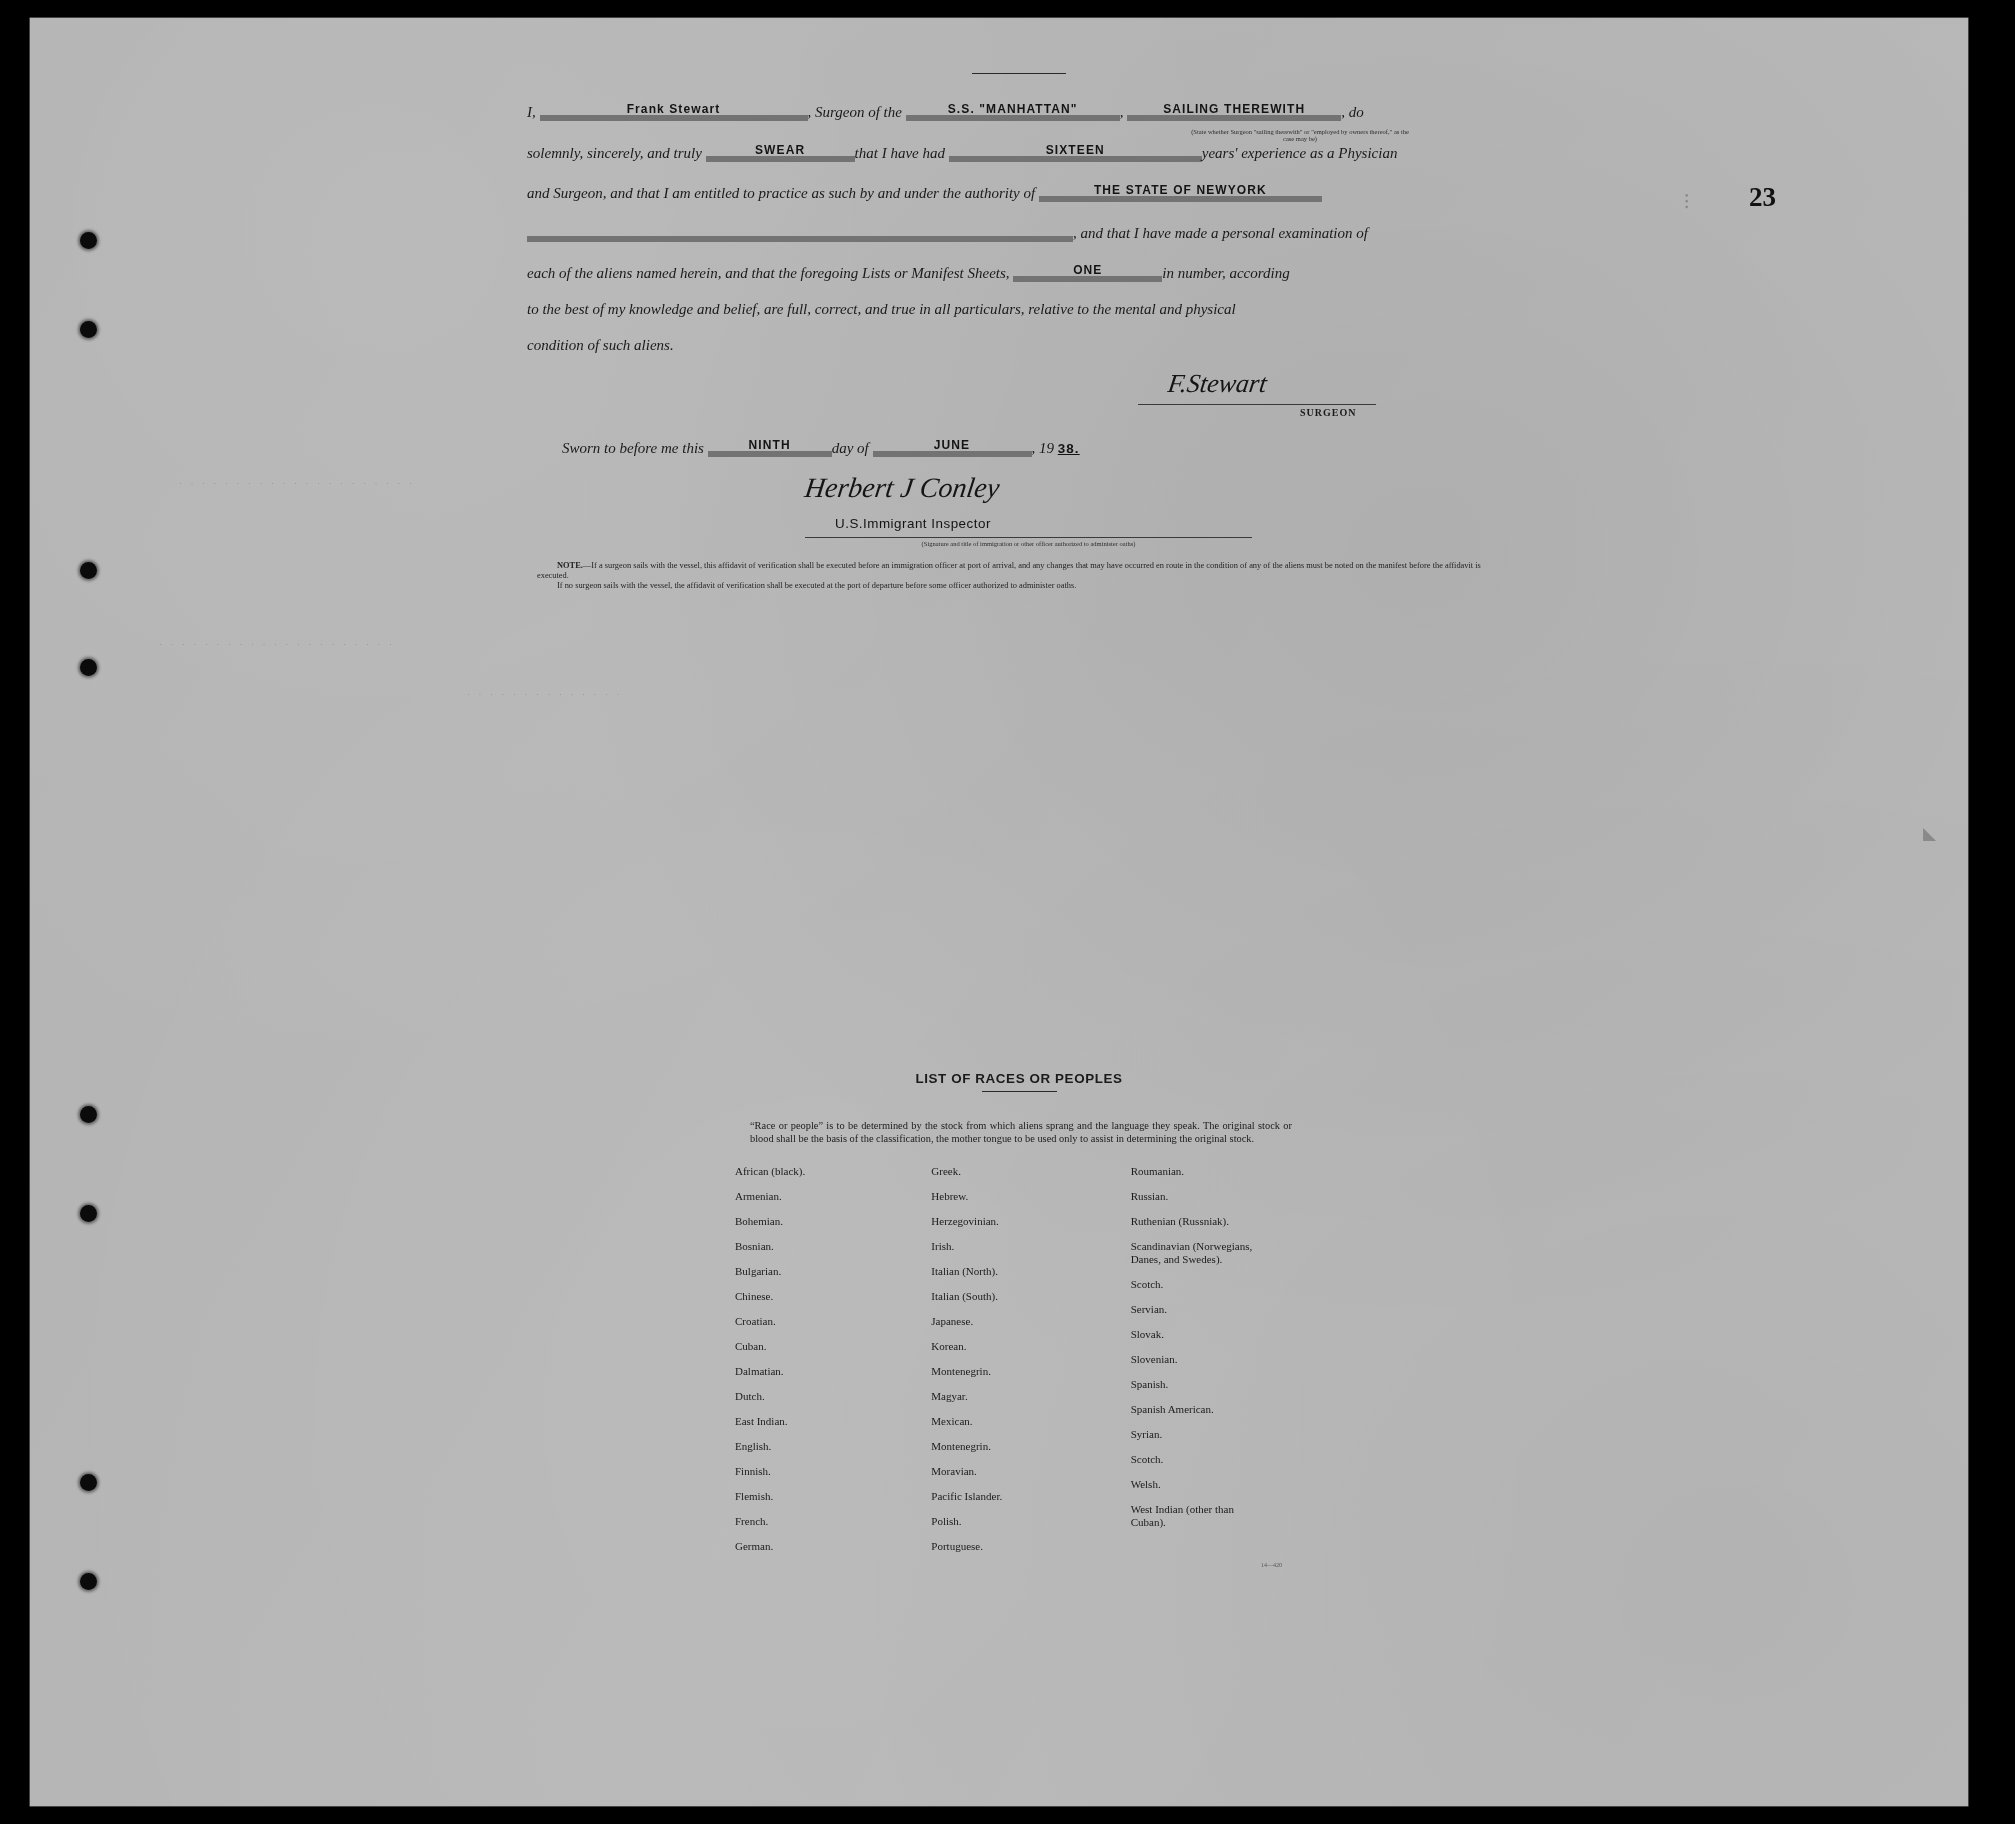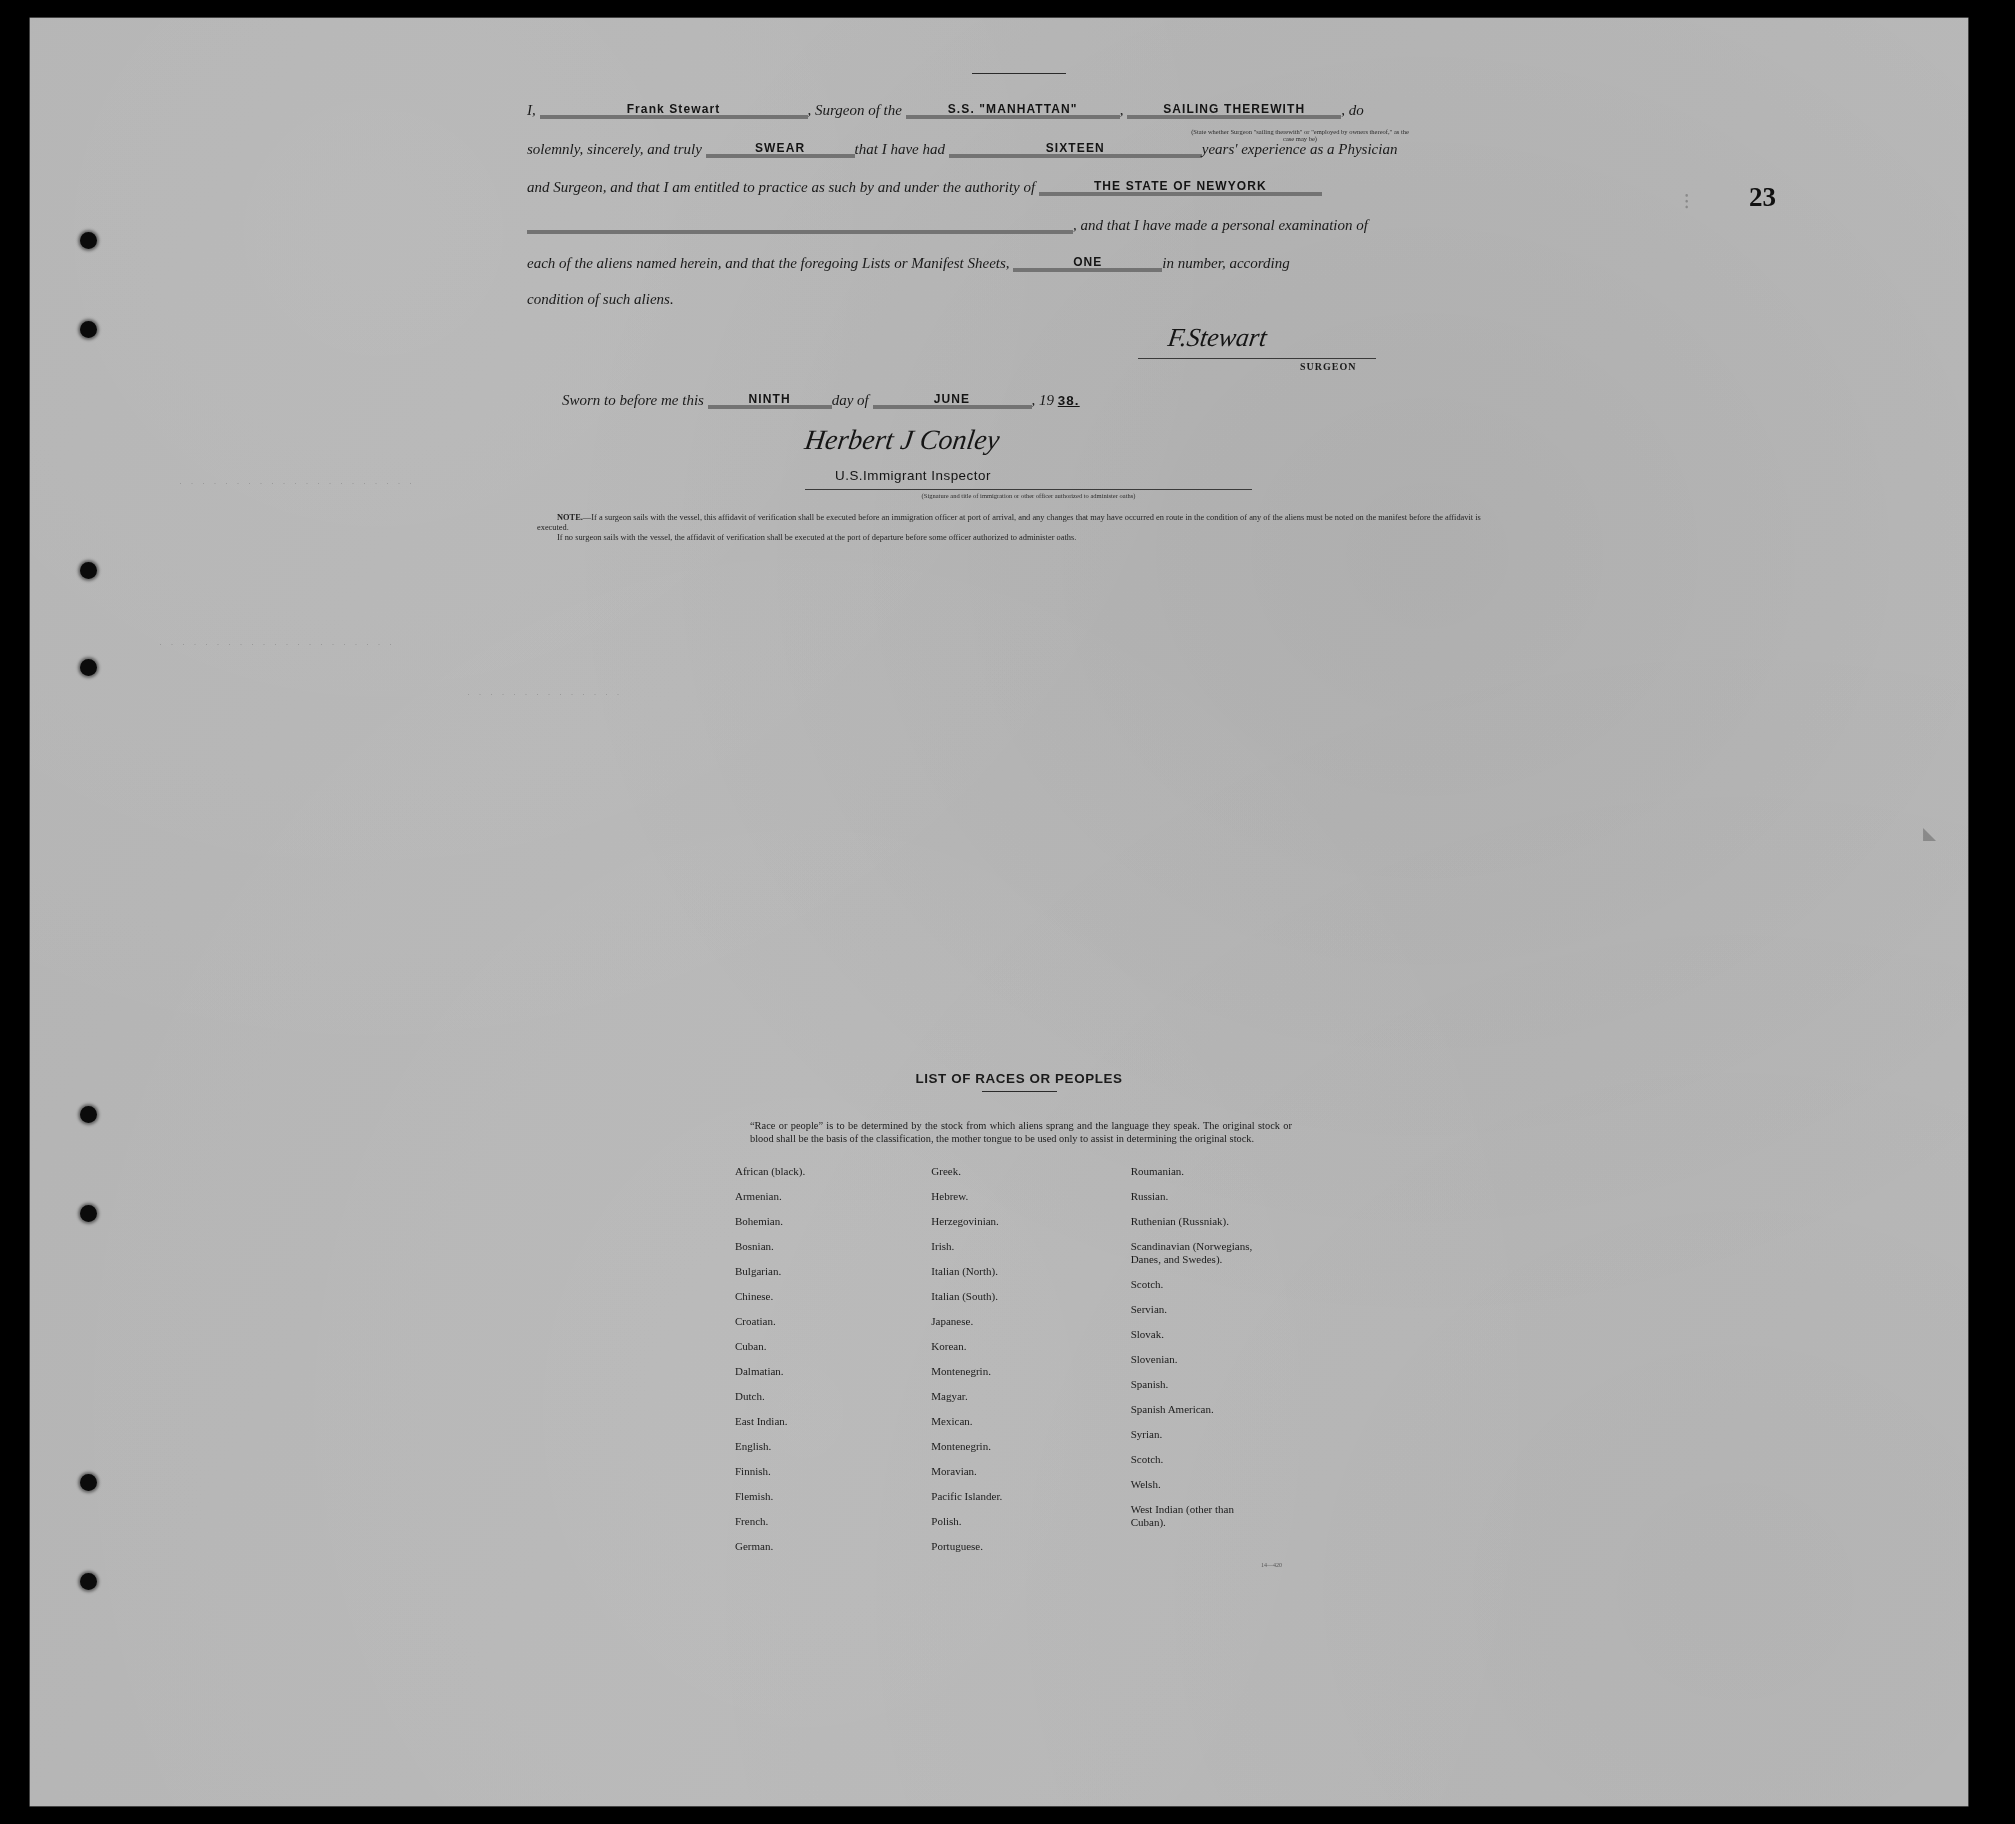--- a/index.html
+++ b/index.html
@@ -76,21 +76,21 @@
   .fill {
     font-family: "Liberation Sans", sans-serif;
     font-style: normal;
     font-weight: bold;
     font-size: 12px;
     letter-spacing: 1.1px;
     color: #141414;
   }
   .rule {
     display: inline-block;
-    border-bottom: 4px solid #737373;
+    border-bottom: 6px solid #737373;
     vertical-align: bottom;
     height: 15px;
   }
   .smallnote {
     font-family: "Liberation Serif", serif;
     font-style: normal;
     font-size: 6.5px;
     line-height: 7px;
     color: #2b2b2b;
     text-align: center;
@@ -261,20 +261,21 @@
       <span class="rule" style="width:546px;"></span><span>, and that I have made a personal examination of</span>
     </div>
 
     <div class="body-line" style="margin-top:19px;">
       <span>each of the aliens named herein, and that the foregoing Lists or Manifest Sheets,</span>
       <span class="rule" style="width:149px; text-align:center;">
         <span class="fill">ONE</span>
       </span><span>in number, according</span>
     </div>
 
+    <div class="body-line" style="margin-top:19px;">to the best of my knowledge and belief, are full, correct, and true in all particulars, relative to the mental and physical</div>
     <div class="body-line" style="margin-top:19px;">condition of such aliens.</div>
 
     <div style="position:relative; margin-top:22px; height:55px;">
       <div class="sig" style="position:absolute; left:641px; top:-7px;">F.Stewart</div>
       <div style="position:absolute; left:611px; top:28px; width:238px; height:1px; background:#3a3a3a;"></div>
       <div class="sig-label" style="position:absolute; left:773px; top:31px;">SURGEON</div>
     </div>
 
     <div class="body-line" style="margin-top:5px; padding-left:35px;">
       <span>Sworn to before me this</span>

